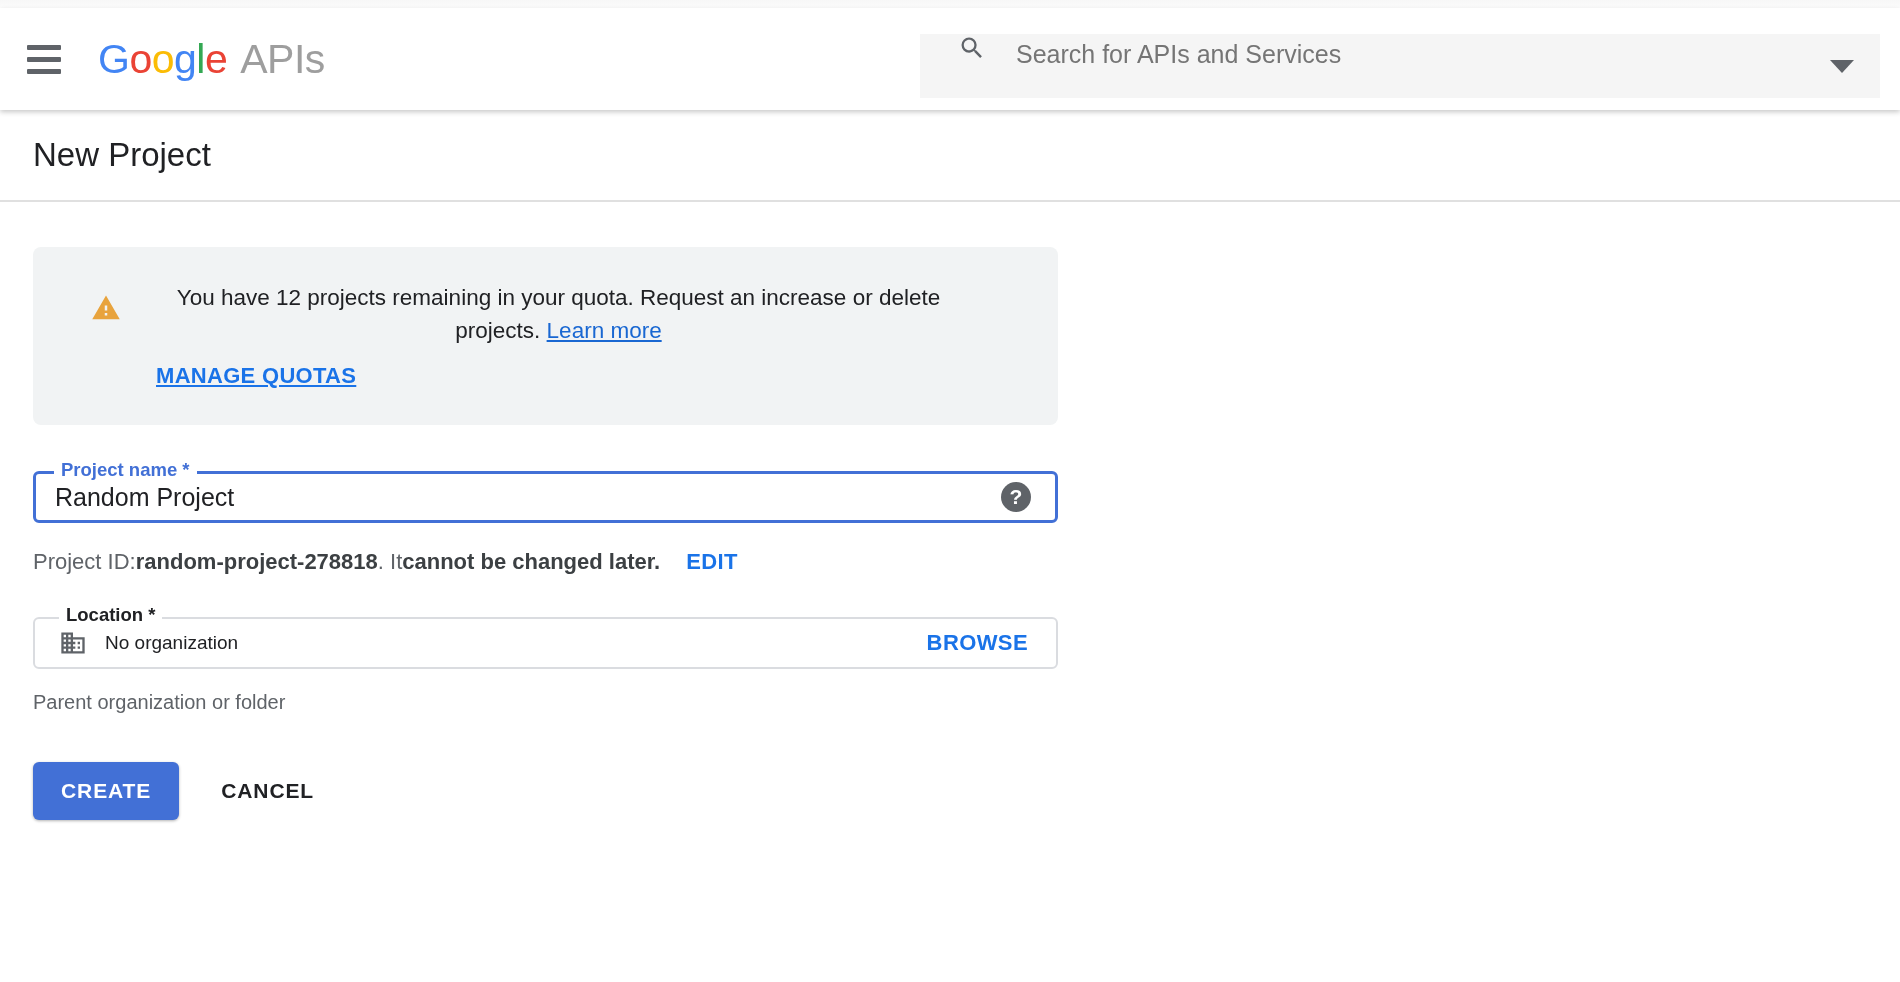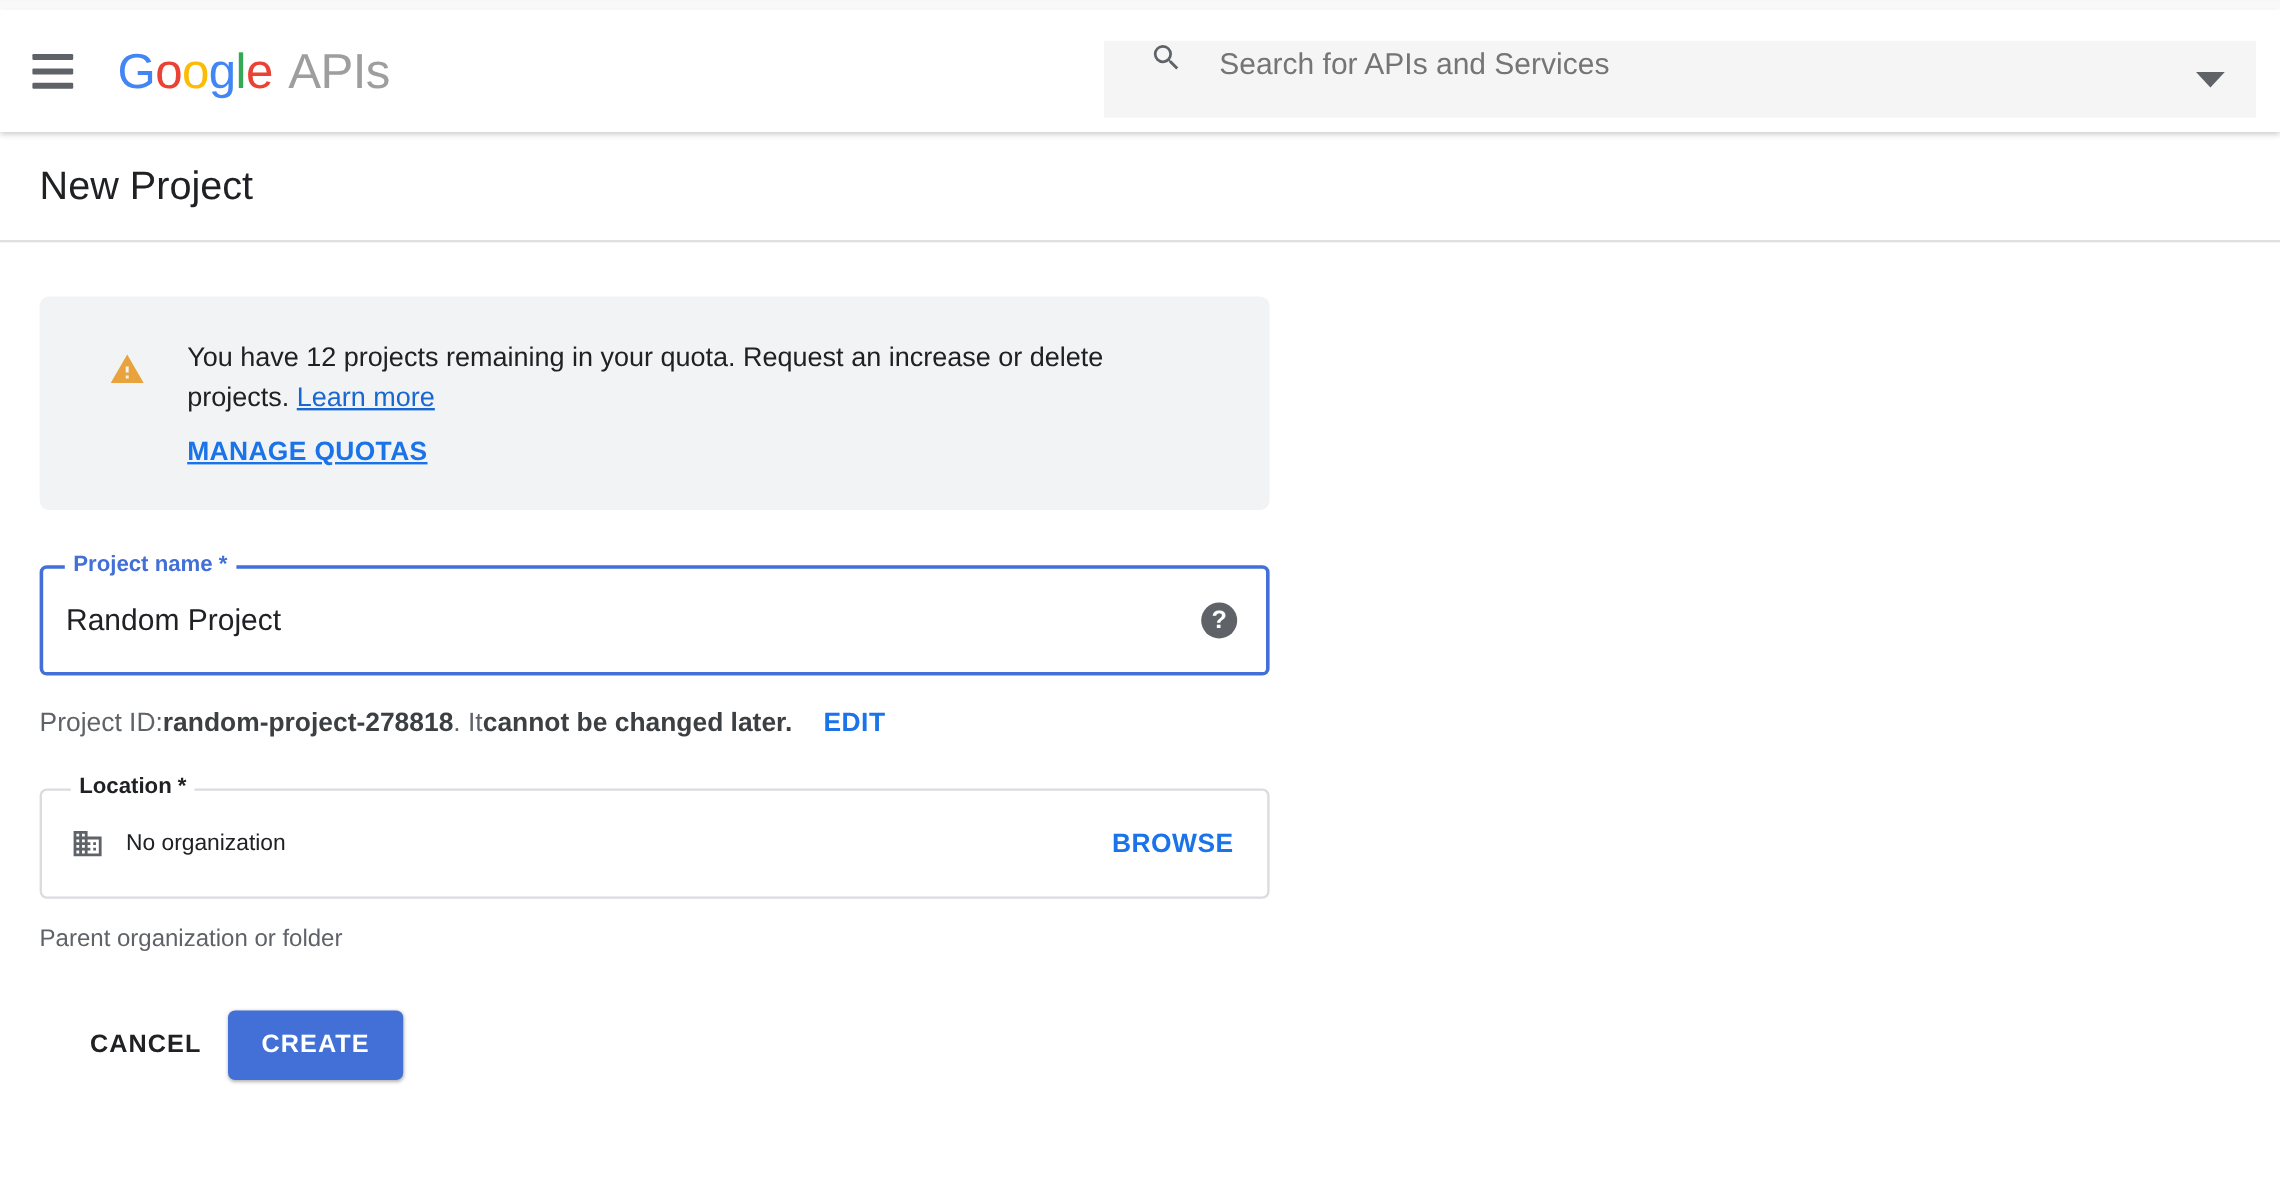--- a/index.html
+++ b/index.html
@@ -156,20 +156,21 @@
     height: 30px;
     flex: none;
     margin: 12px 35px 0 28px;
   }
   .notice-body { flex: 1 1 auto; }
   .notice-text {
     font-size: 22.5px;
     line-height: 1.47;
     color: #202124;
     max-width: 805px;
+    text-align: center;
   }
   .link-inline {
     color: #1967d2;
     text-decoration: underline;
     cursor: pointer;
   }
   .notice-action {
     display: inline-block;
     margin-top: 16px;
     font-size: 22px;
@@ -178,21 +179,21 @@
     color: #1a73e8;
     text-decoration: underline;
     cursor: pointer;
   }
 
   
   .field {
     position: relative;
     width: 1025px;
     box-sizing: border-box;
-    height: 92px;
+    height: 52px;
     border-radius: 6px;
     display: flex;
     align-items: center;
     background: #ffffff;
   }
   .field.focused {
     border: 3px solid #4270d6;
   }
   .field.plain {
     border: 2px solid #dadce0;
@@ -391,17 +392,17 @@
     <svg class="org-icon" viewBox="0 0 24 24">
       <path fill="currentColor" d="M12 7V3H2v18h20V7H12zM6 19H4v-2h2v2zm0-4H4v-2h2v2zm0-4H4V9h2v2zm0-4H4V5h2v2zm4 12H8v-2h2v2zm0-4H8v-2h2v2zm0-4H8V9h2v2zm0-4H8V5h2v2zm10 12h-8v-2h2v-2h-2v-2h2v-2h-2V9h8v10zm-2-8h-2v2h2v-2zm0 4h-2v2h2v-2z"></path>
     </svg>
     <div class="field-value">No organization</div>
     <div class="browse-link">BROWSE</div>
   </div>
 
   <div class="sub-hint">Parent organization or folder</div>
 
   <div class="actions">
+    <button class="btn btn-primary">CREATE</button>
     <button class="btn btn-flat">CANCEL</button>
-    <button class="btn btn-primary">CREATE</button>
   </div>
 
 </div>
 
 </body></html>

